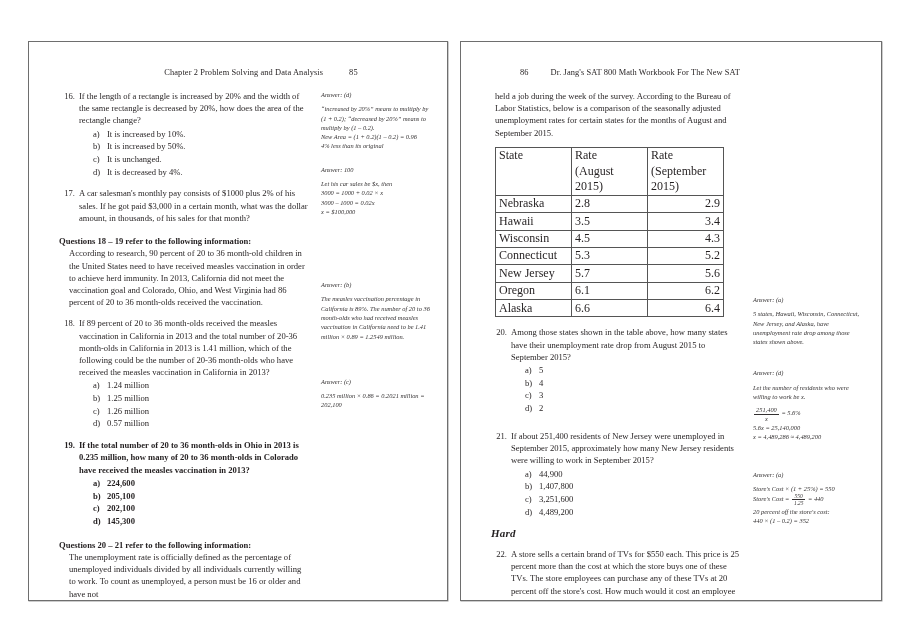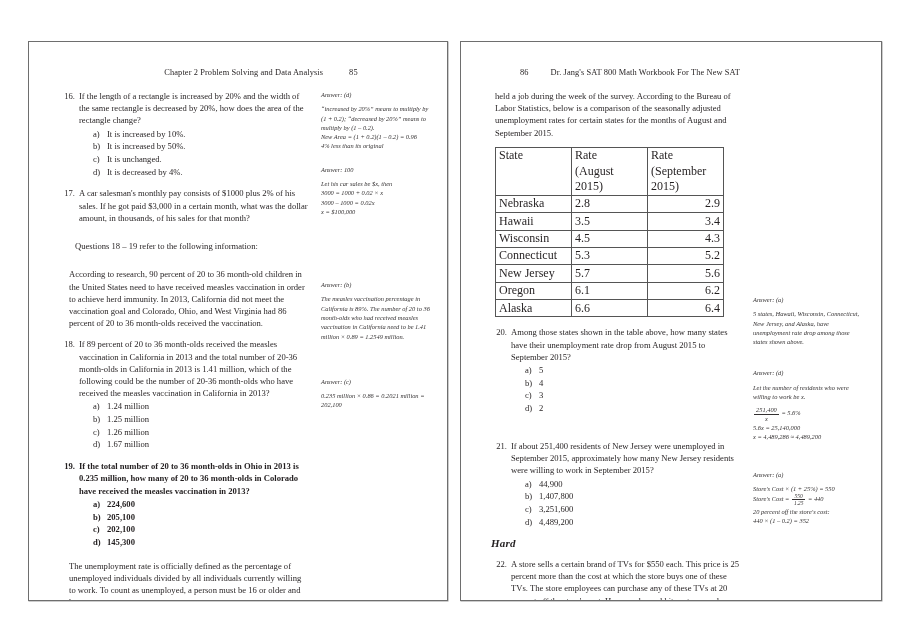--- a/index.html
+++ b/index.html
@@ -103,21 +103,21 @@
     position: relative;
     padding-left: 14px;
     line-height: 1.48;
   }
   .choices li .letter {
     position: absolute;
     left: 0;
     top: 0;
   }
   .info-block { margin-bottom: 9px; }
-  .info-lead { margin: 16px; }
+  .info-lead { margin: 0; font-weight: bold; }
   .info-body { margin: 0 0 0 10px; }
 
   .section-head {
     font-style: italic;
     font-weight: bold;
     font-size: 11px;
     margin: 6px 0 6px 0;
     letter-spacing: 0.2px;
   }
 
@@ -199,36 +199,37 @@
             <p class="info-body">According to research, 90 percent of 20 to 36 month-old children in the United States need to have received measles vaccination in order to achieve herd immunity. In 2013, California did not meet the vaccination goal and Colorado, Ohio, and West Virginia had 86 percent of 20 to 36 month-olds received the vaccination.</p>
           </div>
 
           <div class="qblock">
             <span class="qnum">18.</span>
             <div class="qtext">If 89 percent of 20 to 36 month-olds received the measles vaccination in California in 2013 and the total number of 20-36 month-olds in California in 2013 is 1.41 million, which of the following could be the number of 20-36 month-olds who have received the measles vaccination in California in 2013?</div>
             <ul class="choices">
               <li><span class="letter">a)</span><span>1.24 million</span></li>
               <li><span class="letter">b)</span><span>1.25 million</span></li>
               <li><span class="letter">c)</span><span>1.26 million</span></li>
-              <li><span class="letter">d)</span><span>1.67 million</span></li>
+              <li><span class="letter">d)</span><span>0.57 million</span></li>
             </ul>
           </div>
 
           <div class="qblock" style="margin-bottom:11px;font-weight:bold;">
             <span class="qnum">19.</span>
             <div class="qtext">If the total number of 20 to 36 month-olds in Ohio in 2013 is 0.235 million, how many of 20 to 36 month-olds in Colorado have received the measles vaccination in 2013?</div>
             <ul class="choices">
               <li><span class="letter">a)</span><span>224,600</span></li>
               <li><span class="letter">b)</span><span>205,100</span></li>
               <li><span class="letter">c)</span><span>202,100</span></li>
               <li><span class="letter">d)</span><span>145,300</span></li>
             </ul>
           </div>
 
           <div class="info-block">
+            <p class="info-lead">Questions 20 – 21 refer to the following information:</p>
             <p class="info-body">The unemployment rate is officially defined as the percentage of unemployed individuals divided by all individuals currently willing to work. To count as unemployed, a person must be 16 or older and have not</p>
           </div>
 
         </div>
 
         <div class="col-side">
 
           <div class="ablock" style="margin-bottom:14px;">
             <p class="ans-label">Answer: (d)</p>
             <p class="ans-para">“increased by 20%” means to multiply by (1 + 0.2); “decreased by 20%” means to multiply by (1 – 0.2).</p>
@@ -323,21 +324,21 @@
                   <td class="num-center">6.2</td>
                 </tr>
               <tr>
                   <td>Alaska</td>
                   <td>6.6</td>
                   <td class="num-center">6.4</td>
                 </tr>
             </tbody>
           </table>
 
-          <div class="qblock" style="margin-bottom:25px;">
+          <div class="qblock" style="margin-bottom:15px;">
             <span class="qnum">20.</span>
             <div class="qtext">Among those states shown in the table above, how many states have their unemployment rate drop from August 2015 to September 2015?</div>
             <ul class="choices">
               <li><span class="letter">a)</span><span>5</span></li>
               <li><span class="letter">b)</span><span>4</span></li>
               <li><span class="letter">c)</span><span>3</span></li>
               <li><span class="letter">d)</span><span>2</span></li>
             </ul>
           </div>
 

